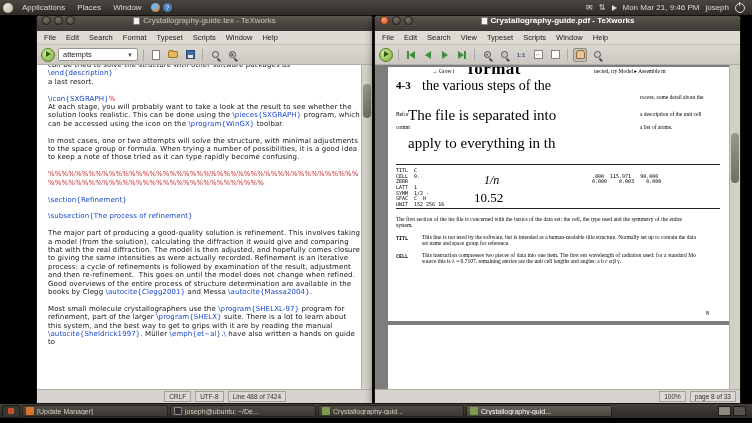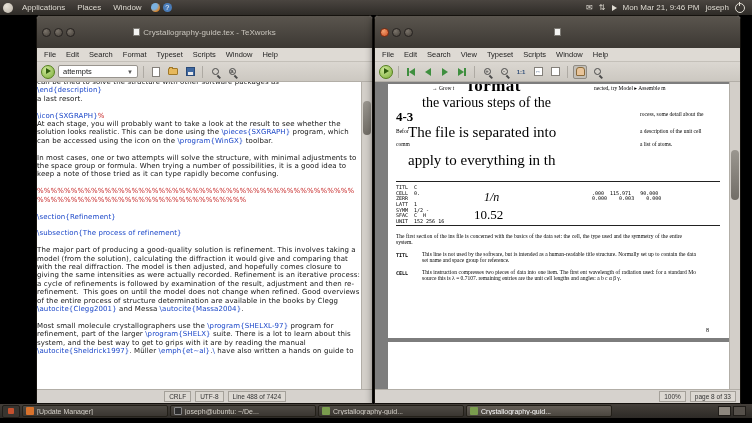--- a/index.html
+++ b/index.html
@@ -27,22 +27,22 @@
   .user{white-space:nowrap;}
   .i-power{width:8px;height:8px;border:1px solid #dfdbd2;border-radius:50%;display:inline-block;position:relative;}
   .i-power::after{content:'';position:absolute;left:3px;top:-2px;width:1px;height:4px;background:#dfdbd2;}
 
   
   .win{position:absolute;background:#d6d2cd;border:1px solid #15120e;border-radius:4px 4px 0 0;
     box-shadow:0 2px 8px rgba(0,0,0,.65);display:flex;flex-direction:column;box-sizing:border-box;}
   #win-editor{left:36px;top:15px;width:337px;height:389px;z-index:10;}
   #win-pdf{left:374px;top:15px;width:367px;height:389px;z-index:20;}
 
-  .titlebar{height:32px;flex:none;background:linear-gradient(#5a554e,#3c3833);
-    border-radius:3px 3px 0 0;display:flex;align-items:center;position:relative;}
+  .titlebar{height:15px;flex:none;background:linear-gradient(#5a554e,#3c3833);
+    border-radius:3px 3px 0 0;display:flex;position:relative;}
   .win-buttons{display:flex;gap:3px;padding:0 5px;z-index:2;}
   .win-btn{width:9px;height:9px;border-radius:50%;background:radial-gradient(circle at 35% 30%,#7a736a,#443f38);
     border:1px solid #262220;box-sizing:border-box;}
   .win-btn.close-focused{background:radial-gradient(circle at 35% 30%,#f0a070,#cf4f22);border-color:#7a2a10;}
   .title{position:absolute;left:0;right:0;text-align:center;font-size:8px;color:#c9c5bd;
     display:flex;align-items:center;justify-content:center;gap:3px;}
   .title.focused{color:#fff;font-weight:bold;}
   .doc-icon{width:7px;height:8px;background:#f4f4f2;border:1px solid #7d7a74;display:inline-block;box-sizing:border-box;}
 
   .menubar{height:13px;flex:none;background:#dedad4;border-bottom:1px solid #c4c0b9;
@@ -73,21 +73,21 @@
   .tri-r{width:0;height:0;border-top:4px solid transparent;border-bottom:4px solid transparent;border-left:6px solid #3f8f3f;}
   .nav-bar{width:2px;height:8px;background:#3f8f3f;}
   .i-one{font-size:6px;color:#33507a;font-weight:bold;}
   .i-fit{width:9px;height:9px;background:#fff;border:1px solid #84807a;font-size:6px;line-height:7px;
     text-align:center;color:#33507a;box-sizing:border-box;}
   .i-hand{width:9px;height:9px;background:#e8c49a;border:1px solid #8a6a3a;border-radius:3px 3px 1px 1px;box-sizing:border-box;}
 
   
   .editor{flex:1;background:#fff;display:flex;overflow:hidden;}
   .ed-text{flex:1;overflow:hidden;padding:0 0;margin-top:-4px;
-    font-family:"DejaVu Sans",sans-serif;font-size:7px;line-height:8.4px;letter-spacing:.1px;color:#141414;}
+    font-family:"DejaVu Sans",sans-serif;font-size:7px;line-height:8.4px;letter-spacing:.1px;color:#141414;margin-left:11px;}
   .ed-line{white-space:pre-wrap;word-wrap:break-word;min-height:8.4px;}
   .tex-cmd{color:#1a46c8;}
   .tex-comment{color:#c41f1f;}
   .v-scroll{width:10px;flex:none;background:#d3cfc9;border-left:1px solid #b2aea7;position:relative;}
   .v-thumb{position:absolute;left:1px;right:1px;border-radius:4px;background:linear-gradient(#9a968f,#726e67);}
   #ed-thumb{top:19px;height:34px;}
   #pdf-thumb{top:68px;height:50px;}
 
   .statusbar{height:13px;flex:none;background:#d6d2cd;border-top:1px solid #b2aea7;
     display:flex;align-items:center;font-size:6.5px;color:#333;padding:0 4px;gap:4px;}
@@ -98,21 +98,21 @@
   
   .pdf-area{flex:1;display:flex;overflow:hidden;background:#7d7d7d;}
   .pdf-canvas{flex:1;position:relative;overflow:hidden;}
   .pdf-page{position:absolute;left:13px;top:2px;right:-8px;bottom:0;background:#fff;overflow:hidden;
     font-family:"Liberation Serif",serif;color:#000;}
   .pp{position:absolute;white-space:nowrap;}
   .p-small{font-size:5.5px;}
   .p-head-big{left:80px;top:-8px;font-size:17px;font-weight:bold;letter-spacing:.5px;}
   .p-head-sl{left:44px;top:1px;}
   .p-head-sr{left:206px;top:1px;}
-  .p-margin{left:8px;top:25px;font-size:13px;font-weight:bold;}
+  .p-margin{left:8px;top:12px;font-size:11px;font-weight:bold;}
   .p-z1{left:34px;top:11px;font-size:14px;}
   .p-z1r{left:252px;top:27px;}
   .p-z2p{left:8px;top:44px;}
   .p-z2{left:20px;top:40px;font-size:15px;}
   .p-z2r{left:252px;top:44px;}
   .p-z3p{left:8px;top:57px;}
   .p-z3{left:20px;top:68px;font-size:15px;}
   .p-z3r{left:252px;top:57px;}
   .p-rule{left:8px;width:324px;border-top:1px solid #222;height:0;}
   .p-rule-top{top:97px;}
@@ -253,20 +253,21 @@
     <span class="status-box">UTF-8</span>
     <span class="status-box">Line 488 of 7424</span>
     <span class="ed-gap"></span>
   </div>
 </div>
 
 <div class="win" id="win-pdf">
   <div class="titlebar">
     <span class="title focused">
       <span class="doc-icon"></span>
+      <span>Crystallography-guide.pdf - TeXworks</span>
     </span>
     <span class="win-buttons">
       <span class="win-btn close-focused"></span>
       <span class="win-btn"></span>
       <span class="win-btn"></span>
     </span>
   </div>
   <div class="menubar" id="pdf-menubar">
       <span class="menu-item">File</span>
       <span class="menu-item">Edit</span>

